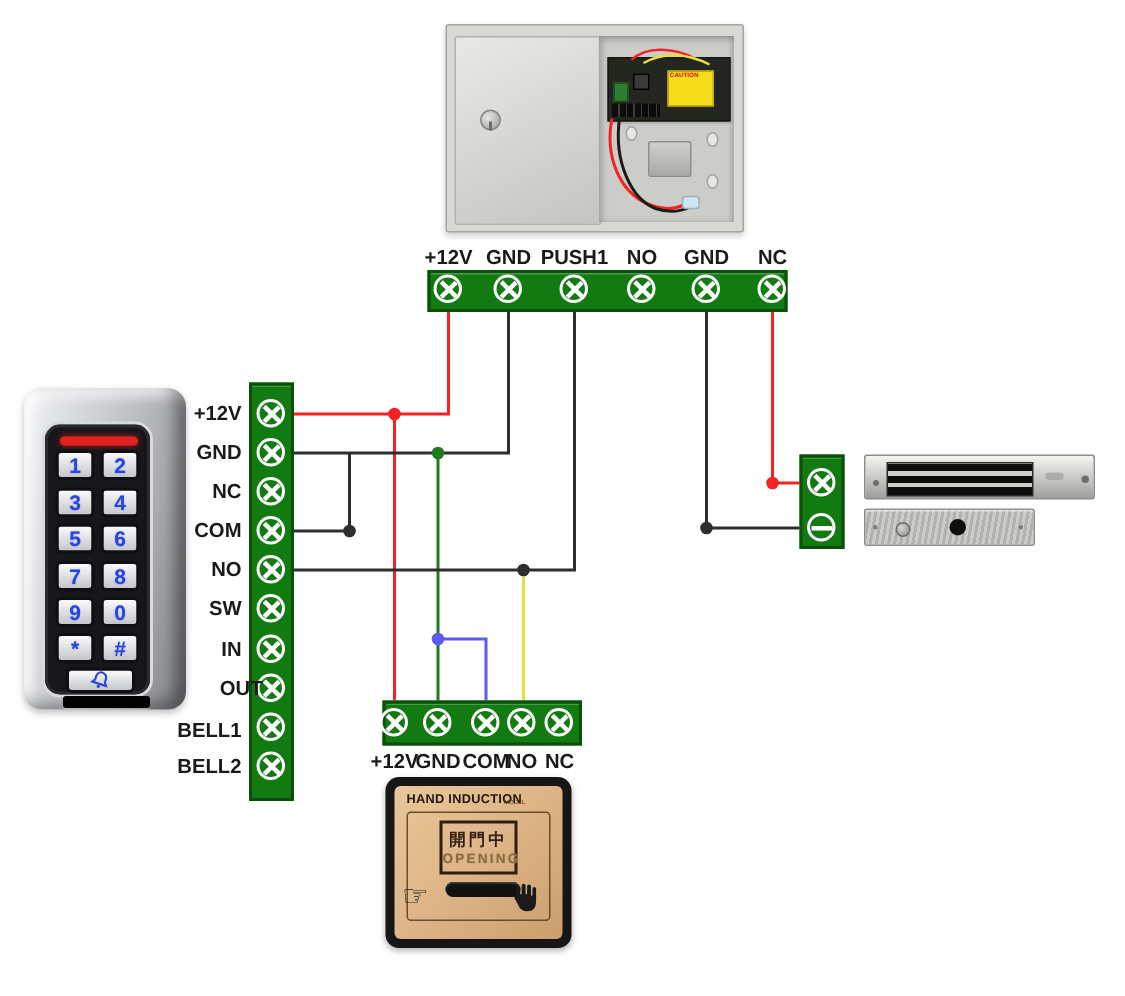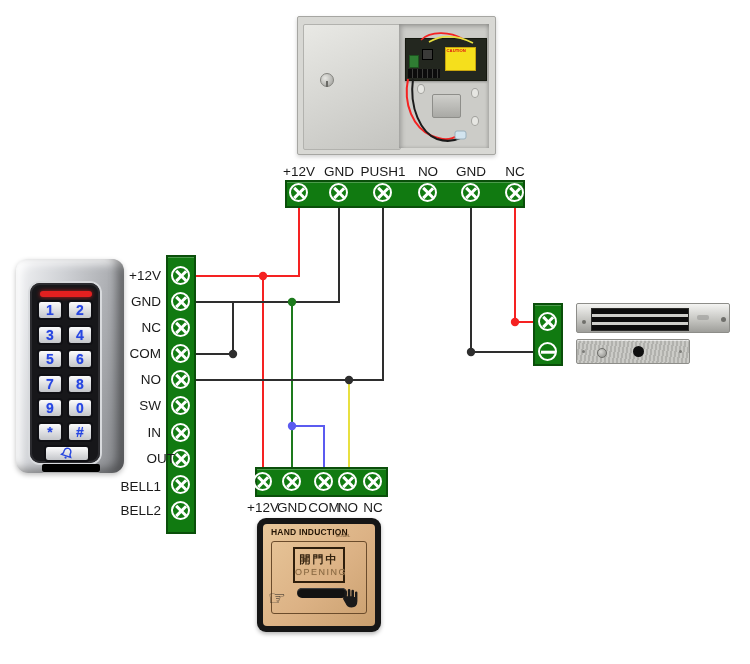--- a/index.html
+++ b/index.html
@@ -23,21 +23,21 @@
          border:2px solid var(--terminal_green_border);box-sizing:border-box;
          box-shadow:inset 0 1px 0 rgba(255,255,255,.25);}
   .screw{position:absolute;width:15px;height:15px;border:2.6px solid #fff;border-radius:50%;
          box-sizing:content-box;}
   .screw::before,.screw::after{content:'';position:absolute;left:50%;top:50%;
          width:2.6px;height:14px;background:#fff;}
   .screw::before{transform:translate(-50%,-50%) rotate(45deg);}
   .screw::after{transform:translate(-50%,-50%) rotate(-45deg);}
   .screw-minus::before{transform:translate(-50%,-50%) rotate(90deg);}
   .screw-minus::after{display:none;}
-  .tlabel{position:absolute;font-size:13.5px;font-weight:400;color:#1a1a1a;white-space:nowrap;}
+  .tlabel{position:absolute;font-size:13.5px;font-weight:700;color:#1a1a1a;white-space:nowrap;}
   .tl-c{text-align:center;width:50px;}
   .tl-r{text-align:right;width:60px;}
   .tl-b{text-align:center;width:46px;}
 
   
   .psu{left:297px;top:16px;width:197px;height:137px;background:#d8d8d4;
        border:1px solid #a6a6a2;border-radius:2px;box-shadow:0 2px 4px rgba(0,0,0,.18);}
   .psu-door{left:5px;top:7px;width:96px;height:124px;border:1px solid #b2b2ae;
        background:linear-gradient(155deg,#e9e9e5,#cfcfcb 70%,#c4c4c0);border-radius:2px;}
   .psu-lock{left:16px;top:48px;width:12px;height:12px;border-radius:50%;
@@ -99,21 +99,21 @@
        background:linear-gradient(135deg,#e8c79a,var(--sensor_gold) 55%,#c99f6e);}
   .hs-title{left:271px;top:527px;width:96px;font-size:8.5px;font-weight:700;color:#241505;
        letter-spacing:.2px;white-space:nowrap;}
   .hs-model{left:336px;top:533px;font-size:10px;color:#4a3418;transform:scale(.4);
        transform-origin:left top;white-space:nowrap;}
   .hs-border{left:271px;top:541px;width:96px;height:73px;border:1.5px solid #6b4c2c;
        border-radius:3px;box-sizing:border-box;}
   .hs-window{left:293px;top:547px;width:52px;height:36px;border:2px solid #2e1e0c;
        box-sizing:border-box;text-align:center;}
   .hs-cn{margin-top:3px;font-size:11px;font-weight:700;color:#33220f;letter-spacing:2px;}
-  .hs-en{font-size:9px;font-weight:400;color:#8a6a44;letter-spacing:1.5px;
+  .hs-en{font-size:9px;font-weight:700;color:#8a6a44;letter-spacing:1.5px;
        text-shadow:0 0 1px #b99467;}
   .hs-slot{left:297px;top:588px;width:50px;height:10px;background:#121212;border-radius:5px;
        box-shadow:inset 0 1px 1px #444;}
   .hs-point{left:268px;top:588px;font-size:20px;color:#1c1c1c;line-height:20px;}
 </style>
 </head>
 <body>
 
 <div class="stage">
 

